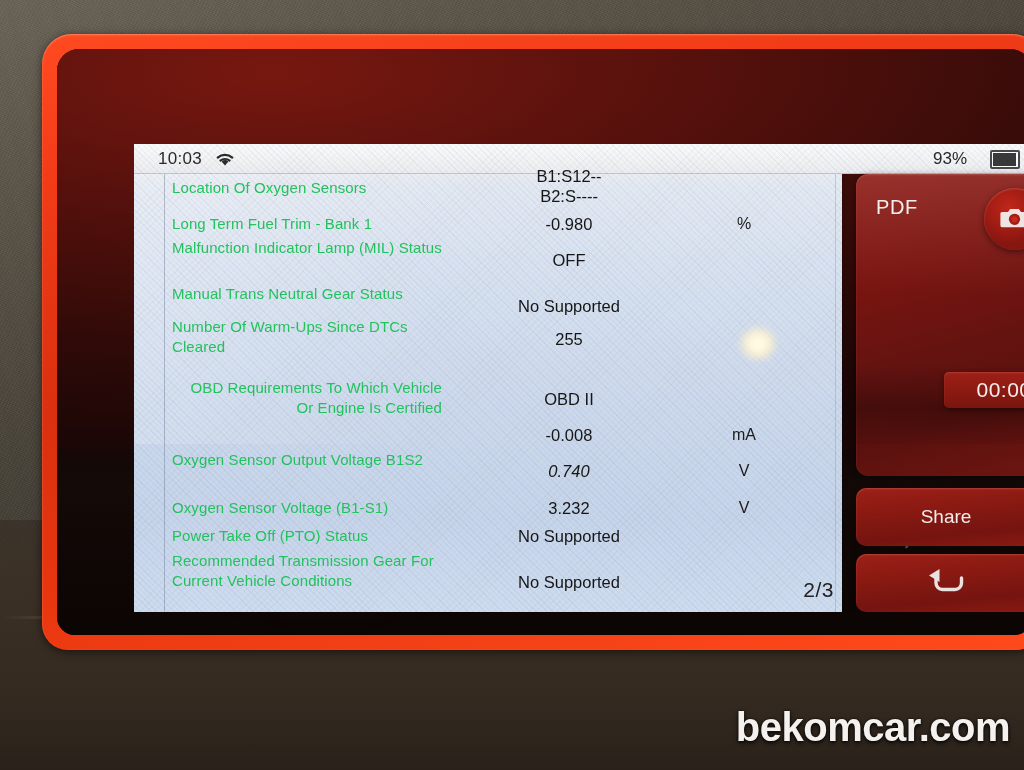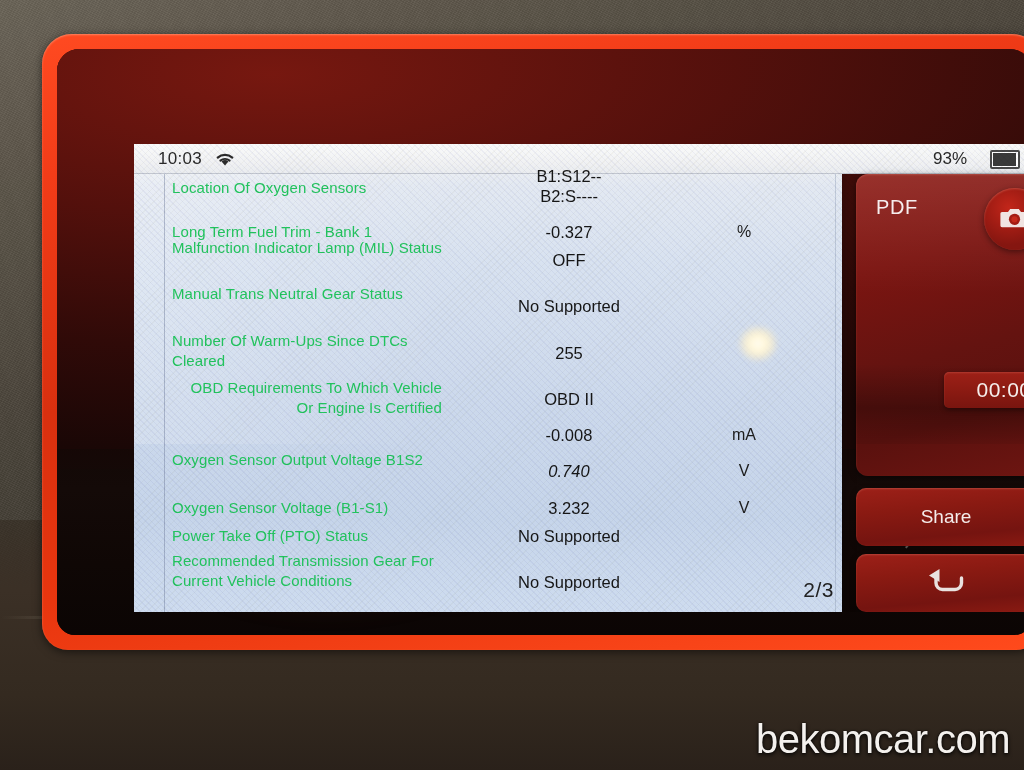--- a/index.html
+++ b/index.html
@@ -206,22 +206,22 @@
     background:linear-gradient(175deg,#9d2018 0%, #8a1a12 35%, #751410 75%, #8a1a12 100%);
     box-shadow:inset 0 1px 2px rgba(255,165,145,.28), 0 2px 6px rgba(0,0,0,.45);
     display:flex;align-items:center;justify-content:center;
     font-size:19px;color:#f4eceb;
   }
   .sb-btn-share{top:314px;}
   .sb-btn-back{top:380px;}
 
   
   .watermark{
-    position:absolute;right:14px;bottom:8px;
-    font-size:40px;font-weight:normal;color:#f4f1ee;
+    position:absolute;right:14px;bottom:20px;
+    font-size:40px;font-weight:bold;color:#f4f1ee;
     letter-spacing:-.5px;
     text-shadow:0 2px 4px rgba(0,0,0,.85), 0 0 2px rgba(0,0,0,.9);
   }
 </style>
 </head>
 <body>
 
 <div id="photo">
 
   <div class="casing"></div>
@@ -267,39 +267,39 @@
       <div class="vsep"></div>
       <div class="vsep2"></div>
 
       <div class="row" style="top:0px;height:34px;">
         <div class="cell-label" style="top:4px;">Location Of Oxygen Sensors</div>
         <div class="cell-value" style="top:-8px;white-space:pre-line;">B1:S12--
 B2:S----</div>
         <div class="cell-unit" style="top:4px;"></div>
       </div>
 
-      <div class="row" style="top:44px;height:29px;">
+      <div class="row" style="top:36px;height:29px;">
         <div class="cell-label" style="top:4px;">Long Term Fuel Trim - Bank 1</div>
-        <div class="cell-value" style="top:4px;">-0.327</div>
+        <div class="cell-value" style="top:4px;">-0.980</div>
         <div class="cell-unit" style="top:4px;">%</div>
       </div>
 
       <div class="row" style="top:62px;height:46px;">
         <div class="cell-label" style="top:2px;">Malfunction Indicator Lamp (MIL) Status</div>
         <div class="cell-value" style="top:14px;">OFF</div>
         <div class="cell-unit" style="top:14px;"></div>
       </div>
 
       <div class="row" style="top:108px;height:47px;">
         <div class="cell-label" style="top:2px;">Manual Trans Neutral Gear Status</div>
         <div class="cell-value" style="top:14px;">No Supported</div>
         <div class="cell-unit" style="top:14px;"></div>
       </div>
 
-      <div class="row" style="top:155px;height:47px;">
+      <div class="row" style="top:141px;height:47px;">
         <div class="cell-label" style="top:2px;">Number Of Warm-Ups Since DTCs Cleared</div>
         <div class="cell-value" style="top:14px;">255</div>
         <div class="cell-unit" style="top:14px;"></div>
       </div>
 
       <div class="row" style="top:202px;height:45px;">
         <div class="cell-label" style="top:2px;text-align:right;">OBD Requirements To Which Vehicle Or Engine Is Certified</div>
         <div class="cell-value" style="top:13px;">OBD II</div>
         <div class="cell-unit" style="top:13px;"></div>
       </div>

